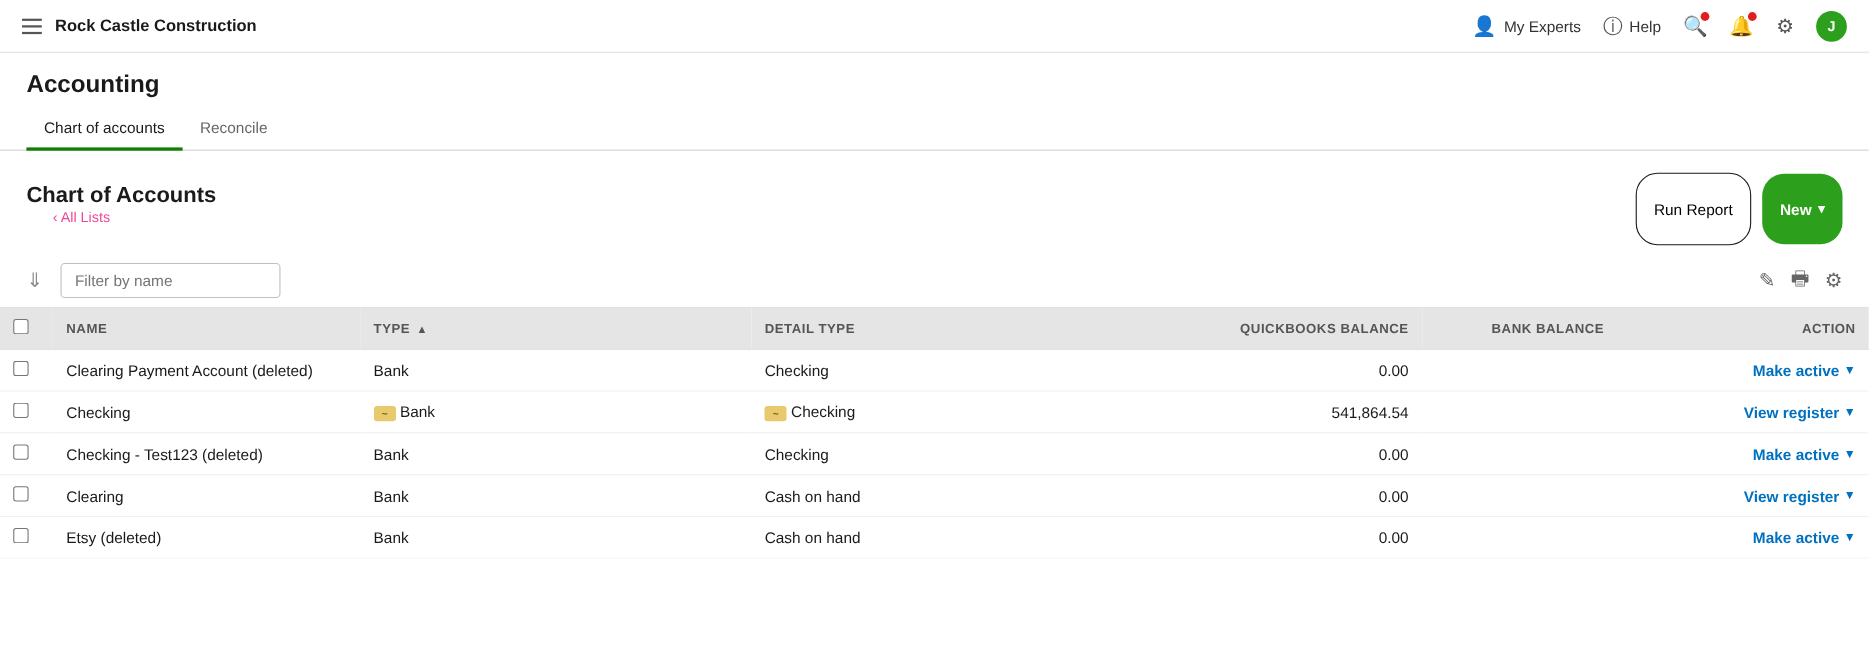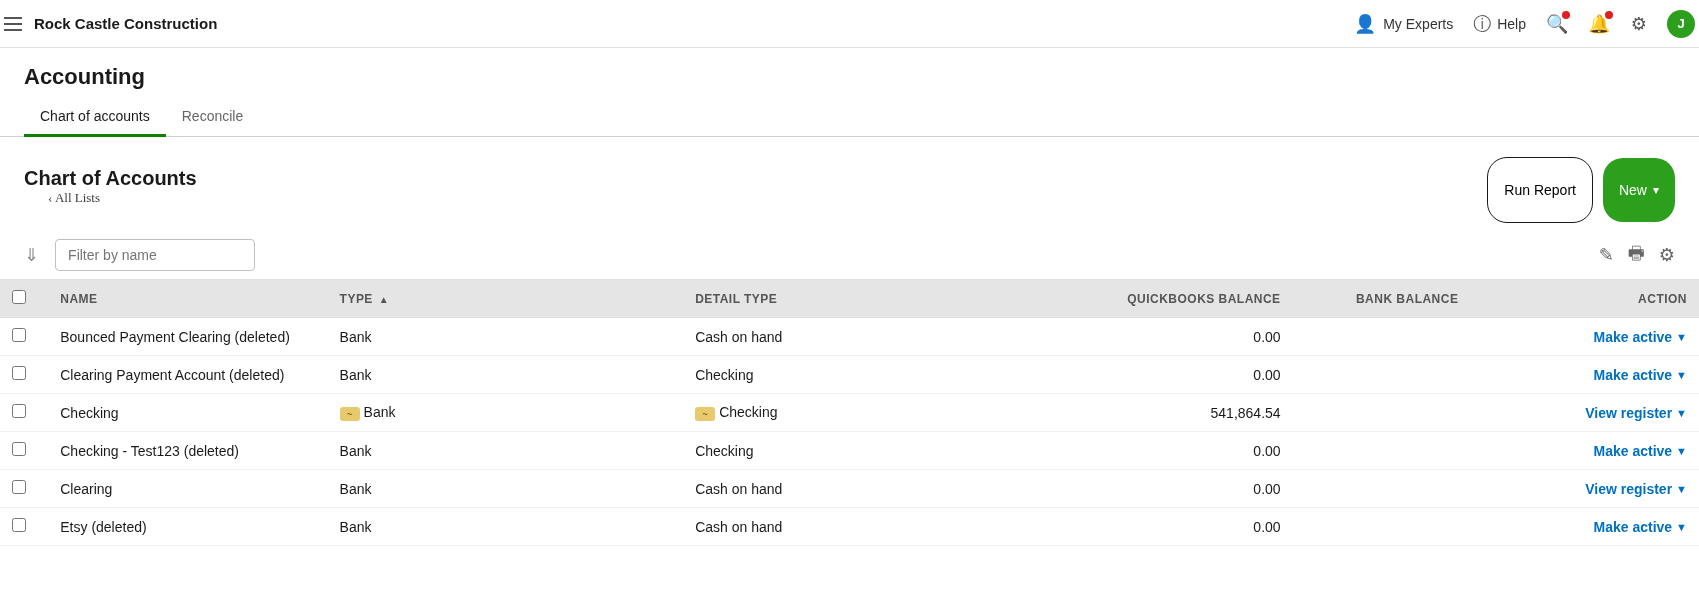--- a/index.html
+++ b/index.html
@@ -1,21 +1,21 @@
 <!DOCTYPE html>
 <html><head>
   <meta charset="utf-8">
   <style>
     * { box-sizing: border-box; margin: 0; padding: 0; }
     body { font-family: -apple-system, BlinkMacSystemFont, 'Segoe UI', sans-serif; font-size: 14px; color: #1a1a1a; background: #fff; }
 
     
     .topnav {
       display: flex; align-items: center; justify-content: space-between;
-      padding: 0 4px; height: 48px; border-bottom: 1px solid #e0e0e0;
+      padding: 0 20px; height: 48px; border-bottom: 1px solid #e0e0e0;
       background: #fff;
     }
     .topnav-left { display: flex; align-items: center; gap: 12px; }
     .hamburger { display: flex; flex-direction: column; gap: 4px; cursor: pointer; }
     .hamburger span { display: block; width: 18px; height: 2px; background: #555; }
     .brand-name { font-weight: 600; font-size: 15px; color: #1a1a1a; }
     .topnav-right { display: flex; align-items: center; gap: 20px; }
     .nav-item { display: flex; align-items: center; gap: 6px; cursor: pointer; color: #333; font-size: 14px; }
     .nav-icon { font-size: 18px; color: #555; }
     .notification-dot { position: relative; }
@@ -38,25 +38,25 @@
       padding: 20px 24px 8px;
     }
     .section-title { font-size: 20px; font-weight: 700; }
     .header-actions { display: flex; gap: 10px; align-items: center; }
     .btn-run-report {
       border: 1px solid #1a1a1a; background: #fff; border-radius: 20px;
       padding: 24px 16px; cursor: pointer; font-size: 14px; font-weight: 500;
     }
     .btn-new {
       background: #2ca01c; color: #fff; border: none; border-radius: 20px;
-      padding: 24px 16px; cursor: pointer; font-size: 14px; font-weight: 400;
+      padding: 24px 16px; cursor: pointer; font-size: 14px; font-weight: 700;
       display: flex; align-items: center; gap: 6px; justify-content: space-between;
     }
     .btn-new .caret { font-size: 12px; }
-    .all-lists-link { padding: 0 24px 8px; font-size: 13px; color: #404040; cursor: pointer; font-family: Liberation Serif, serif; }
+    .all-lists-link { padding: 0 24px 8px; font-size: 13px; color: #ec4899; cursor: pointer; }
     .all-lists-link::before { content: '‹ '; }
 
     
     .toolbar { display: flex; align-items: center; padding: 8px 24px; gap: 12px; justify-content: space-between; }
     .toolbar-left { display: flex; align-items: center; gap: 12px; }
     .btn-batch {
       display: flex; align-items: center; gap: 6px;
       border: 1px solid #1a1a1a; border-radius: 20px; background: #fff;
       padding: 7px 14px; cursor: pointer; font-size: 14px; font-weight: 500;
     }
@@ -180,34 +180,20 @@
             <span class="sort-icon">▲</span>
           </span>
         </th>
         <th class="detail-col"><span>DETAIL TYPE</span></th>
         <th class="qb-col right"><span>QUICKBOOKS BALANCE</span></th>
         <th class="bank-col right"><span>BANK BALANCE</span></th>
         <th class="action-col right"><span>ACTION</span></th>
       </tr>
     </thead>
     <tbody id="table-body">
-    <tr>
-    <td class="cb-col"><input type="checkbox" style=""></td>
-    <td class="name-col">Bounced Payment Clearing (deleted)</td>
-    <td class="type-col">Bank</td>
-    <td class="detail-col">Cash on hand</td>
-    <td class="qb-col right">0.00</td>
-    <td class="bank-col right"></td>
-    <td class="action-col right">
-      <span class="action-link" style="color:#0070c0;">
-        Make active
-        <span class="action-caret">▼</span>
-      </span>
-    </td>
-  </tr>
         <tr>
     <td class="cb-col"><input type="checkbox" style=""></td>
     <td class="name-col">Clearing Payment Account (deleted)</td>
     <td class="type-col">Bank</td>
     <td class="detail-col">Checking</td>
     <td class="qb-col right">0.00</td>
     <td class="bank-col right"></td>
     <td class="action-col right">
       <span class="action-link" style="color:#0070c0;">
         Make active

